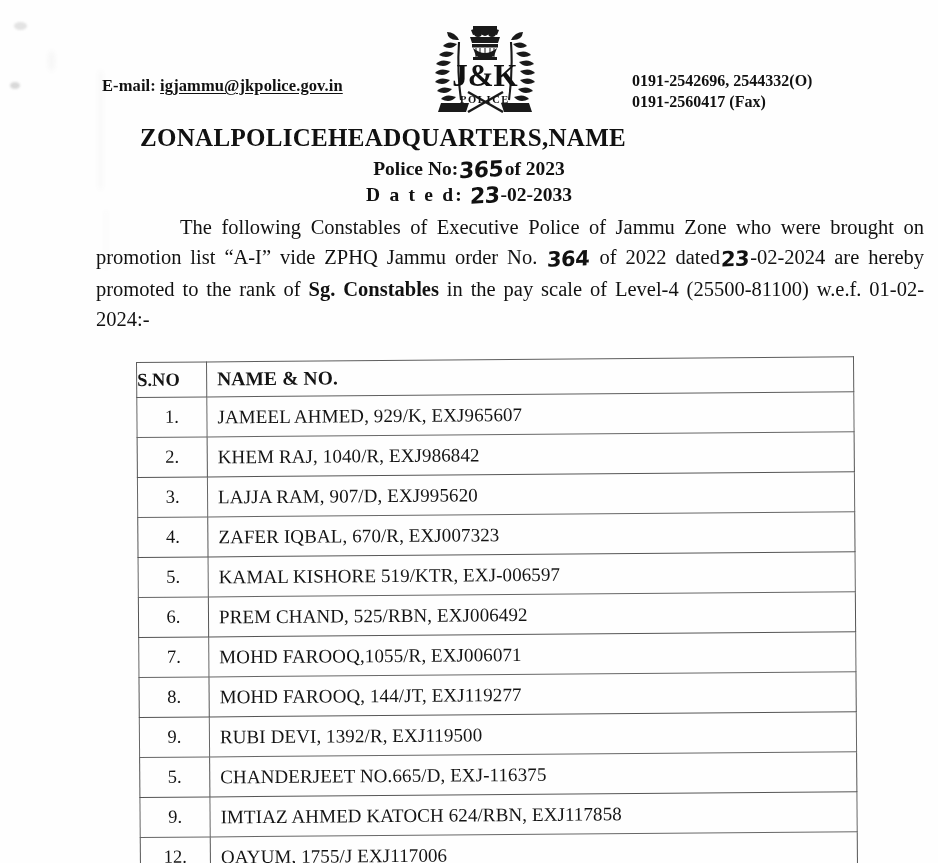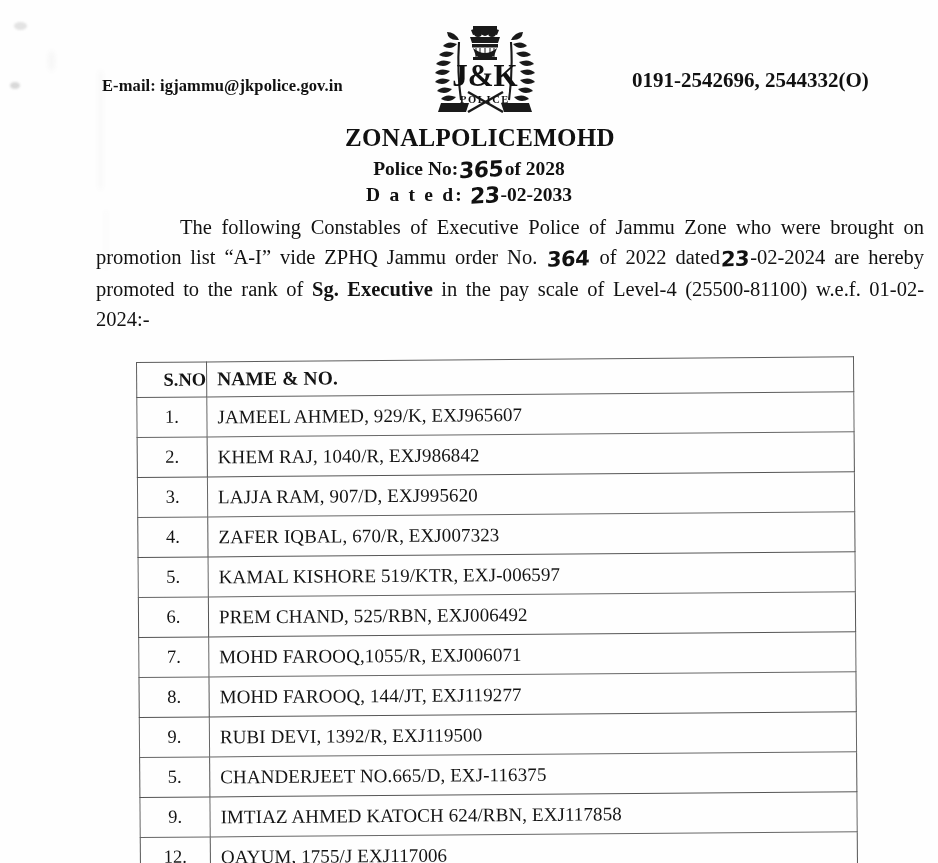--- a/index.html
+++ b/index.html
@@ -43,29 +43,30 @@
     position: absolute;
     left: 102px;
     top: 76px;
     font-weight: bold;
     font-size: 16.5px;
     letter-spacing: .1px;
     white-space: nowrap;
     font-family: "Liberation Serif", "DejaVu Serif", serif;
   }
   .email-line .addr {
+    text-decoration: underline;
     text-underline-offset: 2px;
   }
 
   .phones {
     position: absolute;
     left: 632px;
     top: 70px;
     font-weight: bold;
-    font-size: 21px;
+    font-size: 16px;
     line-height: 21px;
     white-space: nowrap;
   }
 
   
   .emblem {
     position: absolute;
     left: 413px;
     top: 20px;
     width: 144px;
@@ -76,21 +77,21 @@
   
   .org-title {
     position: absolute;
     left: 140px;
     top: 124px;
     width: 680px;
     font-weight: bold;
     font-size: 25px;
     letter-spacing: .3px;
     display: flex;
-    justify-content: center;
+    justify-content: flex-start;
     white-space: nowrap;
   }
   .org-title span { display: inline-block; }
 
   .order-line {
     position: absolute;
     left: 0;
     top: 157px;
     width: 938px;
     text-align: center;
@@ -170,21 +171,21 @@
     padding-left: 10px;
     text-align: left;
     letter-spacing: .1px;
     white-space: nowrap;
   }
   table.roster thead th {
     font-weight: bold;
     font-size: 19.5px;
     height: 34px;
   }
-  table.roster thead th.sno { text-align: right; }
+  table.roster thead th.sno { text-align: left; }
   table.roster thead th.nm { text-align: left; padding-left: 10px; }
 
   
   table.roster tbody tr:nth-child(odd) td { border-color: #666; }
   table.roster tbody tr:nth-child(even) td { border-color: #555; }
 </style>
 </head>
 <body>
 
 <div class="page">
@@ -195,20 +196,21 @@
   <div class="smudge s4"></div>
   <div class="smudge s5"></div>
 
   <div class="email-line">
     <span>E-mail:</span>
     <span class="addr">igjammu@jkpolice.gov.in</span>
   </div>
 
   <div class="phones">
     <div>0191-2542696, 2544332(O)</div>
+    <div>0191-2560417 (Fax)</div>
   </div>
 
   <div class="emblem">
     <svg viewBox="0 0 144 112" xmlns="http://www.w3.org/2000/svg">
       <g fill="#1a1a1a">
 
         <path d="M60 6 h24 v4 h-24z"></path>
         <path d="M58 10 q14 -6 28 0 l-2 5 q-12 -4 -24 0z"></path>
         <circle cx="65" cy="13" r="4"></circle>
         <circle cx="72" cy="11.5" r="4.4"></circle>
@@ -253,37 +255,38 @@
 
       <text x="72" y="66" text-anchor="middle" font-family="Liberation Serif, serif" font-weight="bold" font-size="31" fill="#111">J&amp;K</text>
 
       <text x="72" y="83" text-anchor="middle" font-family="Liberation Serif, serif" font-weight="bold" font-size="10.5" letter-spacing="1.6" fill="#111">POLICE</text>
     </svg>
   </div>
 
   <div class="org-title">
     <span>ZONAL</span>
     <span>POLICE</span>
-    <span>MOHD</span>
+    <span>HEADQUARTERS,</span>
+    <span>NAME</span>
   </div>
 
   <div class="order-line">
-    <span>Police No:</span><span class="hand">365</span><span>of 2028</span>
+    <span>Police No:</span><span class="hand">365</span><span>of 2023</span>
   </div>
 
   <div class="dated-line">
     <span class="spaced">D a t e d:</span>
     <span class="hand">23</span><span>-02-2033</span>
   </div>
 
   <div class="body-text">
     <span class="indent"></span><span>The following Constables of Executive Police of Jammu Zone who were brought on promotion list “A-I” vide ZPHQ Jammu order No.</span>
     <span class="hand small">364</span>
     <span>of 2022 dated</span><span class="hand small">23</span><span>-02-2024  are hereby promoted to  the rank of</span>
-    <b>Sg. Executive</b>
+    <b>Sg. Constables</b>
     <span>in the pay scale of Level-4 (25500-81100) w.e.f. 01-02-2024:-</span>
   </div>
 
   <div class="tbl-wrap">
     <table class="roster">
       <colgroup>
         <col class="c-sno">
         <col>
       </colgroup>
       <thead>

